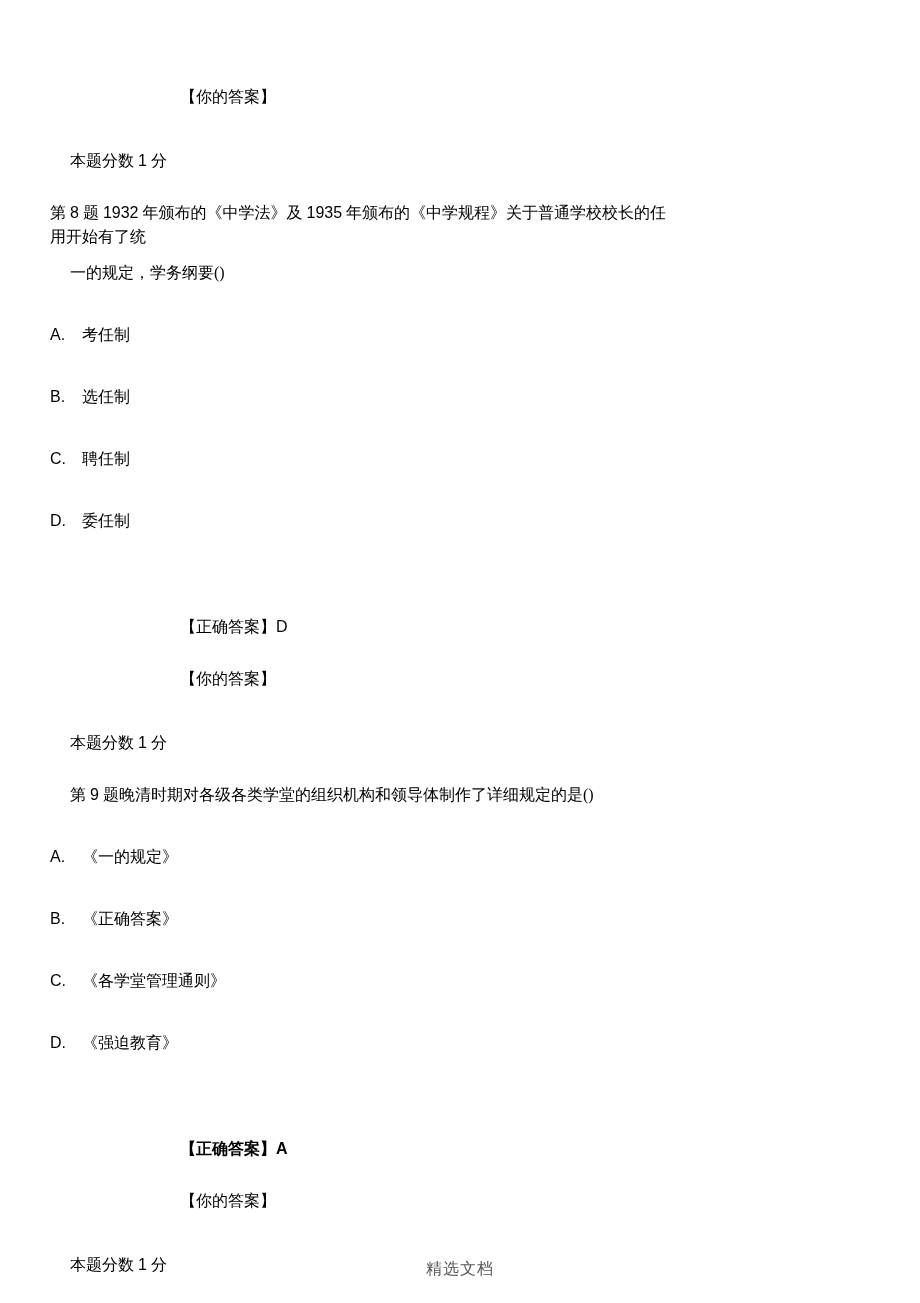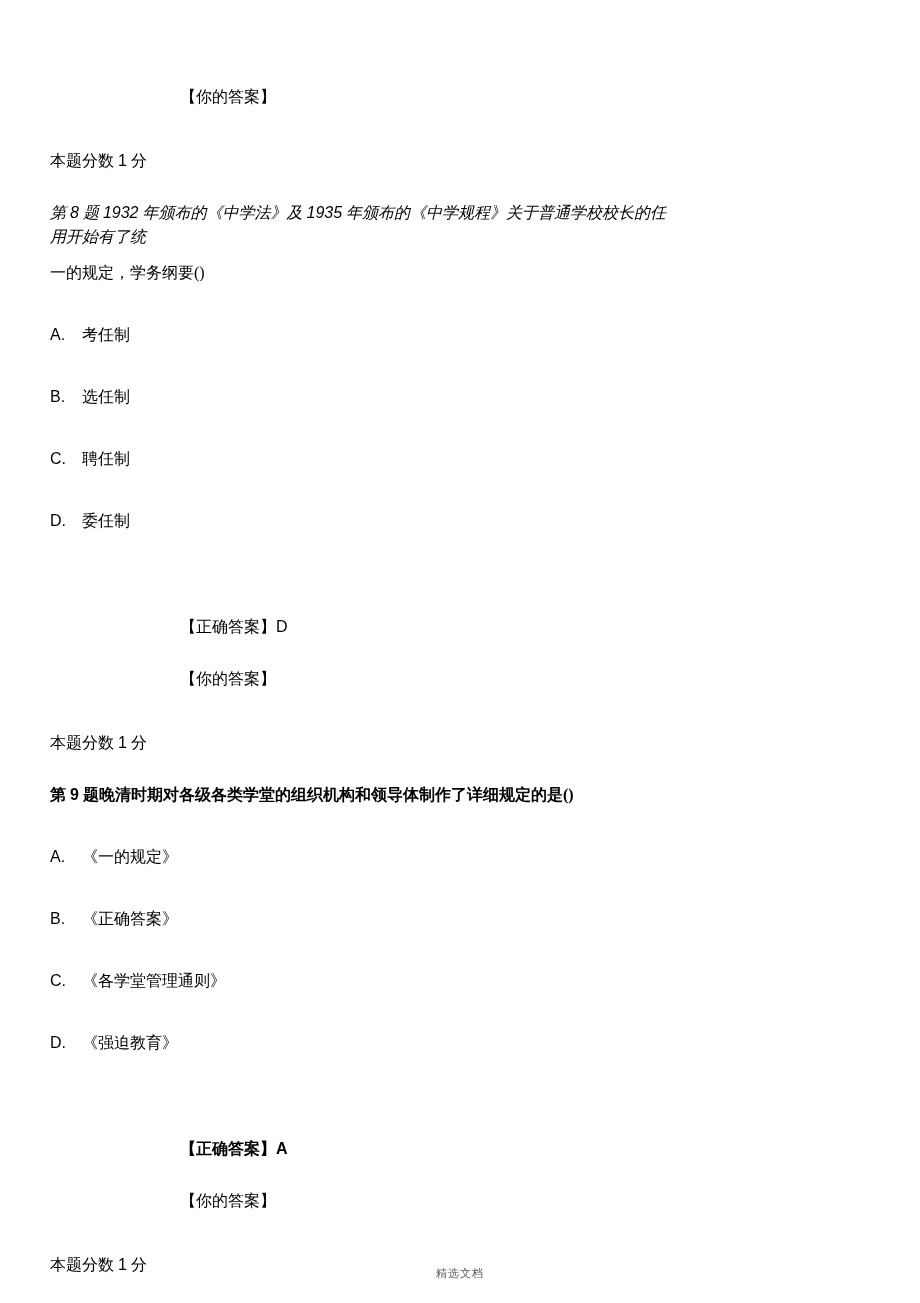--- a/index.html
+++ b/index.html
@@ -17,20 +17,21 @@
       position: relative;
       padding: 50px 50px 0 50px;
       line-height: 1.5;
     }
     .indent-block {
       padding-left: 130px;
       margin-bottom: 40px;
     }
     .para {
       margin-bottom: 28px;
+      margin-left: 20px;
     }
     .para-tight {
       margin-bottom: 12px;
     }
     .option {
       margin-bottom: 22px;
       margin-top: 38px;
     }
     .option-letter {
       font-family: Arial, Helvetica, sans-serif;
@@ -39,21 +40,21 @@
     }
     .latin {
       font-family: Arial, Helvetica, sans-serif;
     }
     .footer {
       position: absolute;
       bottom: 22px;
       left: 0;
       width: 920px;
       text-align: center;
-      font-size: 11px;
+      font-size: 16px;
       color: #555;
       letter-spacing: 1px;
     }
     .spacer-lg {
       height: 60px;
     }
     .spacer-md {
       height: 35px;
     }
   </style>
@@ -63,21 +64,21 @@
 <div class="spacer-md"></div>
 
 <div class="indent-block">
   <span>【你的答案】</span>
 </div>
 
 <div class="para">
   <span>本题分数 </span><span class="latin">1</span><span> 分</span>
 </div>
 
-<div class="para-tight" style="max-width:620px;font-style:italic;">
+<div class="para-tight" style="max-width:620px;">
   <span>第 </span><span class="latin">8</span><span> 题 </span><span class="latin">1932</span><span> 年颁布的《中学法》及 </span><span class="latin">1935</span><span> 年颁布的《中学规程》关于普通学校校长的任用开始有了统</span>
 </div>
 
 <div class="para">
   <span>一的规定，学务纲要()</span>
 </div>
 
 <div class="option">
   <span class="option-letter">A.</span>
   <span>考任制</span>
@@ -102,21 +103,21 @@
 </div>
 
 <div class="indent-block">
   <span>【你的答案】</span>
 </div>
 
 <div class="para">
   <span>本题分数 </span><span class="latin">1</span><span> 分</span>
 </div>
 
-<div class="para" style="max-width:600px;font-weight:bold;">
+<div class="para" style="max-width:600px;">
   <span>第 </span><span class="latin">9</span><span> 题晚清时期对各级各类学堂的组织机构和领导体制作了详细规定的是()</span>
 </div>
 
 <div class="option">
   <span class="option-letter">A.</span>
   <span>《一的规定》</span>
 </div>
 <div class="option">
   <span class="option-letter">B.</span>
   <span>《正确答案》</span>

